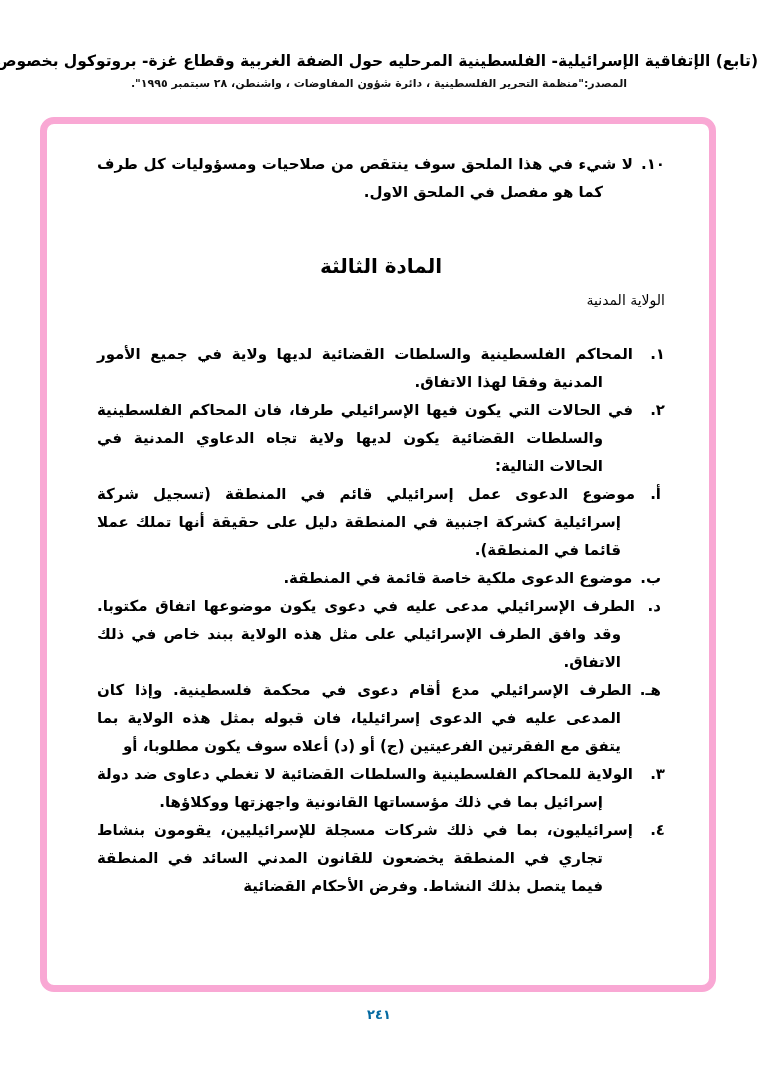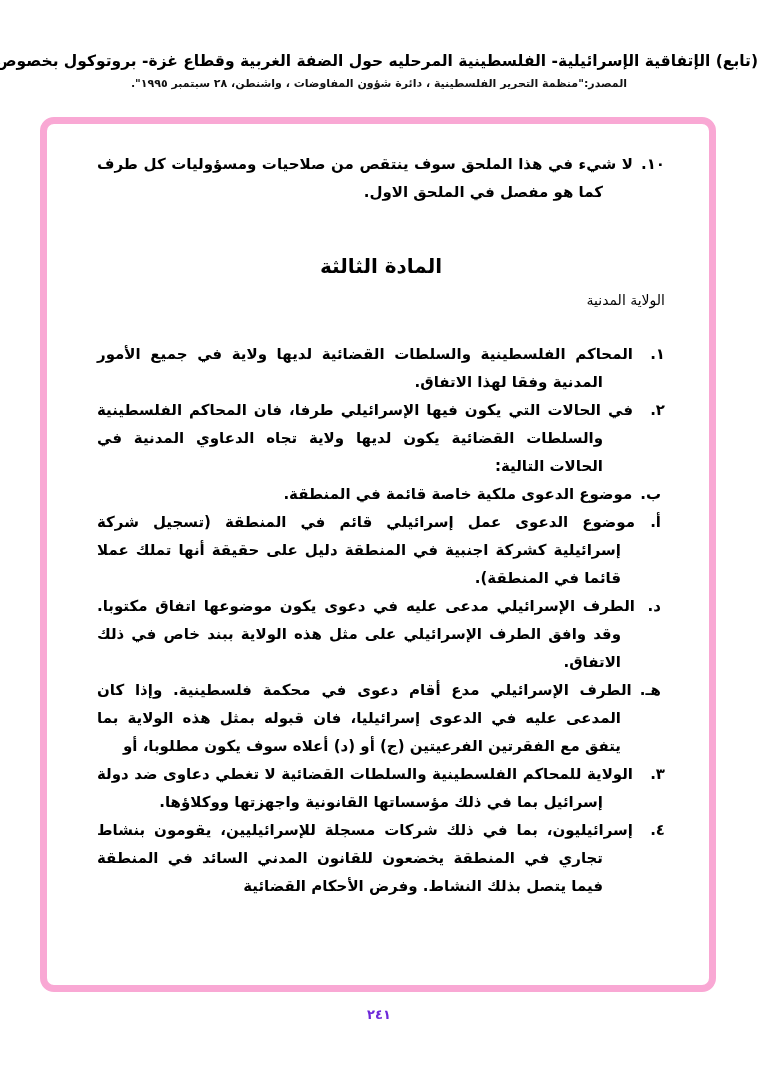--- a/index.html
+++ b/index.html
@@ -99,21 +99,21 @@
     position: absolute;
     top: 1004px;
     left: 0;
     width: 758px;
     text-align: center;
   }
   .page-number {
     font-size: 13px;
     font-weight: bold;
     letter-spacing: 6px;
-    color: #6d28d9;
+    color: #0369a1;
   }
 </style>
 </head>
 <body>
 
 <div class="page">
 
   <header class="page-header">
     <div class="header-title">(تابع) الإتفاقية الإسرائيلية- الفلسطينية المرحليه حول الضفة الغربية وقطاع غزة- بروتوكول بخصوص امور قانونية</div>
     <div class="header-source">المصدر:"منظمة التحرير الفلسطينية ، دائرة شؤون المفاوضات ، واشنطن، ٢٨ سبتمبر ١٩٩٥".</div>
@@ -127,22 +127,22 @@
       <h2 class="article-title">المادة الثالثة</h2>
       <div class="article-subtitle">الولاية المدنية</div>
 
       <div class="items">
 
         <p class="para"><span class="marker">١.</span><span>المحاكم الفلسطينية والسلطات القضائية لديها ولاية في جميع الأمور المدنية وفقا لهذا الاتفاق.</span></p>
 
         <p class="para"><span class="marker">٢.</span><span>في الحالات التي يكون فيها الإسرائيلي طرفا، فان المحاكم الفلسطينية والسلطات القضائية يكون لديها ولاية تجاه الدعاوي المدنية في الحالات التالية:</span></p>
 
         <div class="subitems">
+          <p class="para subitem"><span class="marker">أ.</span><span>موضوع الدعوى عمل إسرائيلي قائم في المنطقة (تسجيل شركة إسرائيلية كشركة اجنبية في المنطقة دليل على حقيقة أنها تملك عملا قائما في المنطقة).</span></p>
           <p class="para subitem"><span class="marker">ب.</span><span>موضوع الدعوى ملكية خاصة قائمة في المنطقة.</span></p>
-          <p class="para subitem"><span class="marker">أ.</span><span>موضوع الدعوى عمل إسرائيلي قائم في المنطقة (تسجيل شركة إسرائيلية كشركة اجنبية في المنطقة دليل على حقيقة أنها تملك عملا قائما في المنطقة).</span></p>
           <p class="para subitem"><span class="marker">د.</span><span>الطرف الإسرائيلي مدعى عليه في دعوى يكون موضوعها اتفاق مكتوبا. وقد وافق الطرف الإسرائيلي على مثل هذه الولاية ببند خاص في ذلك الاتفاق.</span></p>
           <p class="para subitem"><span class="marker">هـ.</span><span>الطرف الإسرائيلي مدع أقام دعوى في محكمة فلسطينية. وإذا كان المدعى عليه في الدعوى إسرائيليا، فان قبوله بمثل هذه الولاية بما يتفق مع الفقرتين الفرعيتين (ج) أو (د) أعلاه سوف يكون مطلوبا، أو</span></p>
         </div>
 
         <p class="para"><span class="marker">٣.</span><span>الولاية للمحاكم الفلسطينية والسلطات القضائية لا تغطي دعاوى ضد دولة إسرائيل بما في ذلك مؤسساتها القانونية واجهزتها ووكلاؤها.</span></p>
 
         <p class="para"><span class="marker">٤.</span><span>إسرائيليون، بما في ذلك شركات مسجلة للإسرائيليين، يقومون بنشاط تجاري في المنطقة يخضعون للقانون المدني السائد في المنطقة فيما يتصل بذلك النشاط. وفرض الأحكام القضائية</span></p>
 
       </div>
     </div>

